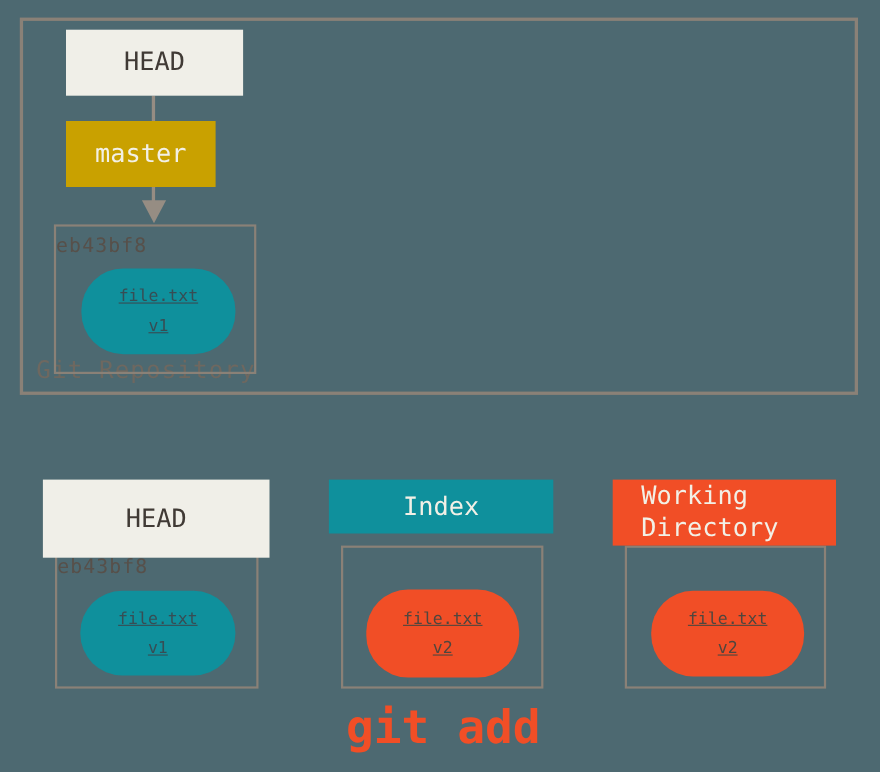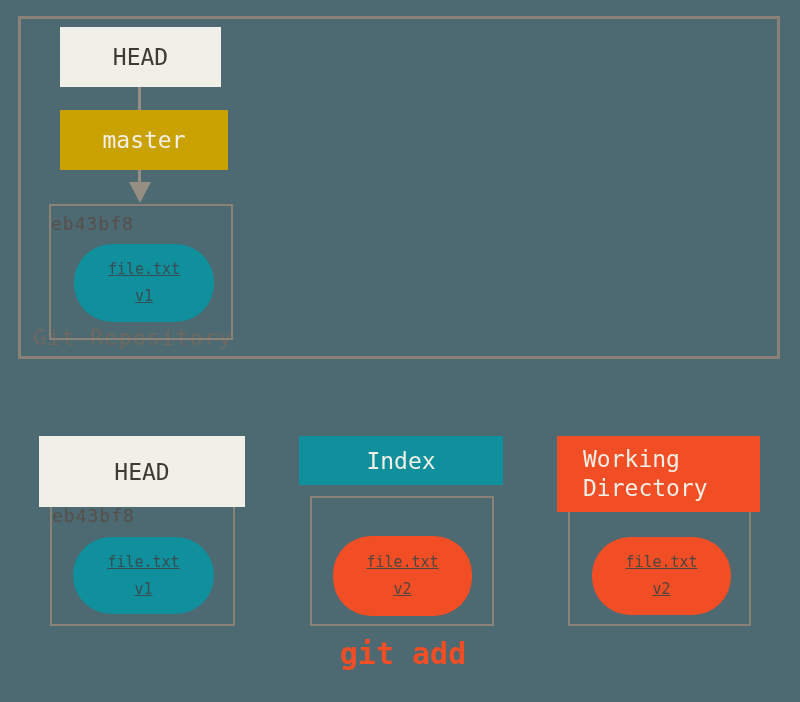--- a/index.html
+++ b/index.html
@@ -26,21 +26,21 @@
     font-size:22px;color:var(--repo-label-text);letter-spacing:1px;
   }
 
   
   .hbox{
     display:flex;align-items:center;justify-content:center;
     text-align:left;z-index:3;
   }
   .head-top{left:60px;top:27px;width:161px;height:60px;background:var(--offwhite);
     color:var(--dark-text);font-size:23px;}
-  .master{left:60px;top:110px;width:168px;height:60px;background:var(--gold);
+  .master{left:60px;top:110px;width:136px;height:60px;background:var(--gold);
     color:var(--light-text);font-size:23px;}
 
   
   .conn{background:var(--arrow);width:3px;z-index:2;}
   .c1{left:138px;top:87px;height:23px;}
   .c2{left:138px;top:170px;height:16px;}
   .arrowhead{
     left:129px;top:182px;width:0;height:0;
     border-left:11px solid transparent;border-right:11px solid transparent;
     border-top:21px solid var(--arrow);z-index:2;
@@ -61,32 +61,32 @@
   .blob.tealb{background:var(--teal);color:var(--teal-blob-text);}
   .blob.orangeb{background:var(--orange);color:var(--orange-blob-text);}
 
   
   .col-head-header{left:39px;top:436px;width:206px;height:71px;background:var(--offwhite);
     color:var(--dark-text);font-size:23px;}
   .col-head-box{left:50px;top:496px;width:185px;height:130px;}
   .col-index-header{left:299px;top:436px;width:204px;height:49px;background:var(--teal);
     color:var(--light-text);font-size:23px;}
   .col-index-box{left:310px;top:496px;width:184px;height:130px;}
-  .col-wd-header{left:557px;top:436px;width:203px;height:76px;background:var(--orange);
+  .col-wd-header{left:557px;top:436px;width:203px;height:60px;background:var(--orange);
     color:var(--light-text);font-size:23px;line-height:29px;padding:0 26px;}
   .col-wd-box{left:568px;top:496px;width:183px;height:130px;}
 
   .blob-commit{left:23px;top:38px;width:140px;height:78px;}
   .blob-head{left:21px;top:39px;width:141px;height:77px;}
   .blob-index{left:21px;top:38px;width:139px;height:80px;}
   .blob-wd{left:22px;top:39px;width:139px;height:78px;}
 
   .git-add{
     left:403px;top:636px;transform:translateX(-50%);
-    font-size:30px;font-weight:bold;color:var(--orange);white-space:pre;z-index:2;
+    font-size:42px;font-weight:bold;color:var(--orange);white-space:pre;z-index:2;
   }
 </style>
 </head>
 <body>
 
 <div class="stage">
 
   <div class="abs repo-outline">
     <div class="repo-label">Git Repository</div>
   </div>

